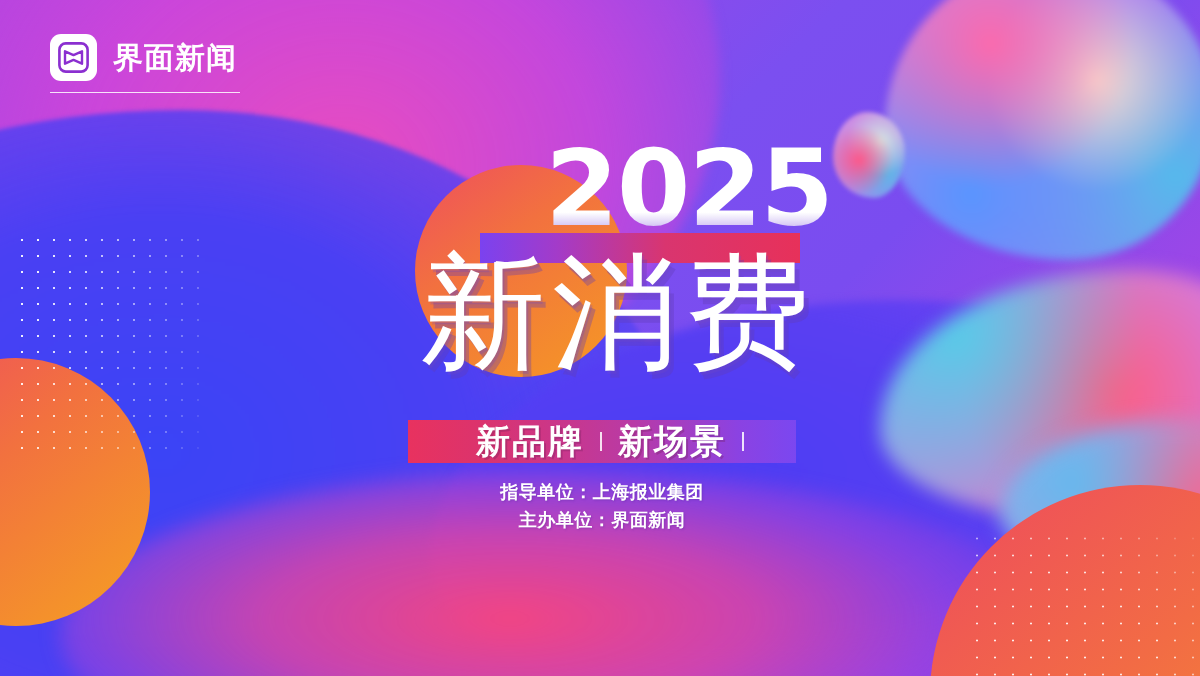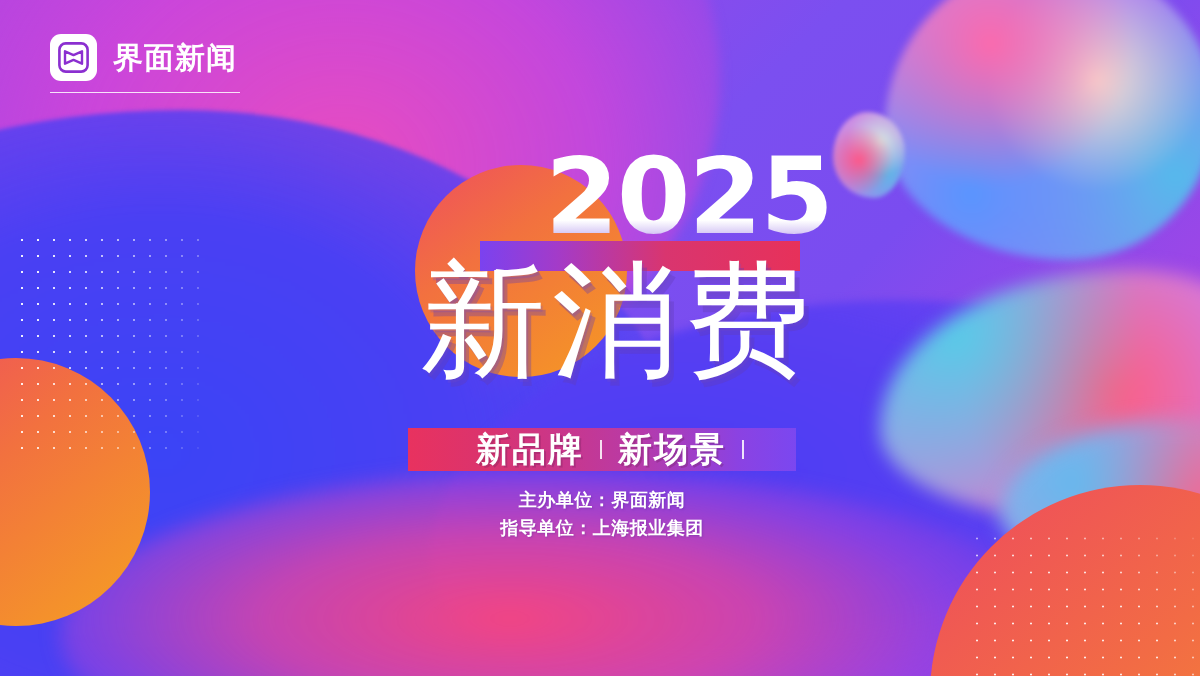--- a/index.html
+++ b/index.html
@@ -156,21 +156,21 @@
   .logo-rule{
     margin:11px 0 0 0;height:1px;width:190px;
     background:rgba(255,255,255,0.85);
   }
   .logo-sub{
     margin-top:9px;color:#ffffff;font-size:15px;letter-spacing:6px;
     text-indent:6px;white-space:nowrap;text-align:center;
   }
 
   
-  .hero{position:absolute;left:0;top:11px;width:1200px;height:608px;z-index:6;pointer-events:none;}
+  .hero{position:absolute;left:0;top:3px;width:1200px;height:608px;z-index:6;pointer-events:none;}
   .hero > *{pointer-events:auto;}
 
   .year{
     position:absolute;left:545px;top:133px;
     font-size:106px;font-weight:bold;line-height:1;letter-spacing:-2px;
     background:linear-gradient(180deg,#ffffff 0%,#ffffff 58%,#ffffff 72%,#cbb9f2 88%,#9e86e4 100%);
     -webkit-background-clip:text;background-clip:text;color:transparent;
     -webkit-text-fill-color:transparent;
     font-family:"DejaVu Sans","Liberation Sans",sans-serif;
   }
@@ -254,18 +254,18 @@
     <div class="headline">新消费</div>
 
     <div class="tagline">
       <span class="tag-item">新品牌</span>
       <span class="tag-sep"></span>
       <span class="tag-item">新场景</span>
       <span class="tag-sep"></span>
     </div>
 
     <div class="credits">
+      <div class="credit-line">指导单位：上海报业集团</div>
       <div class="credit-line">主办单位：界面新闻</div>
-      <div class="credit-line">指导单位：上海报业集团</div>
     </div>
   </div>
 
 </div>
 
 </body></html>

